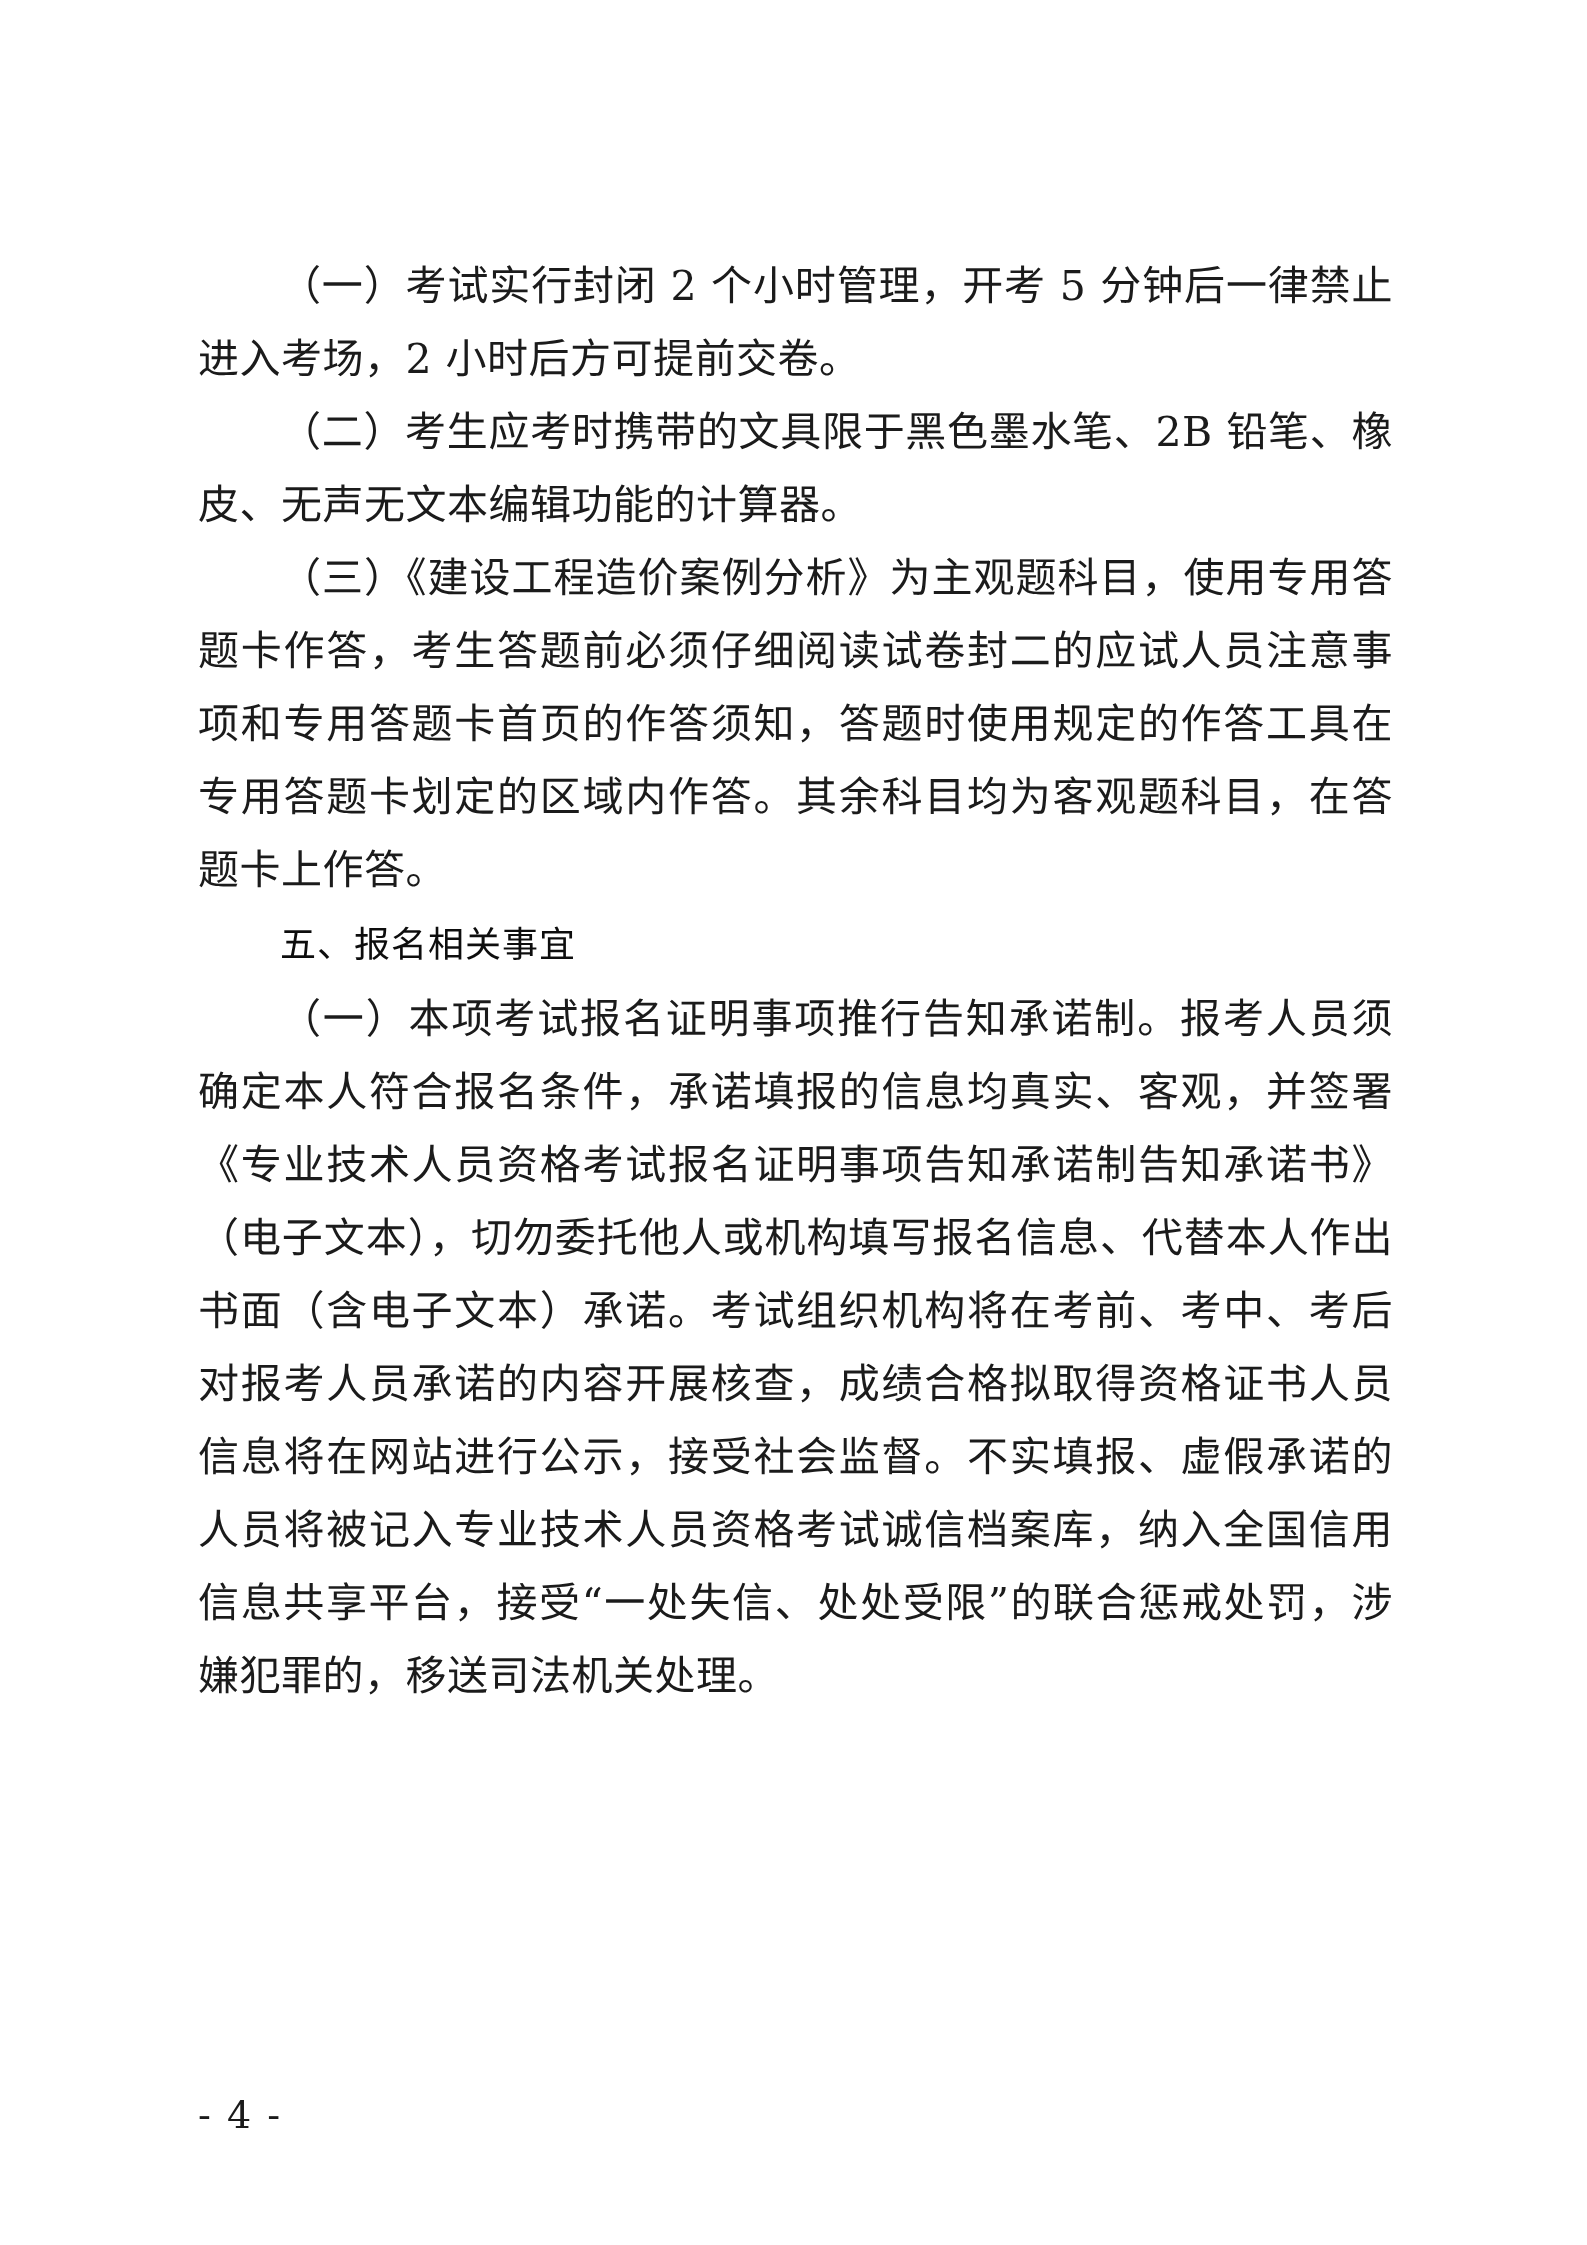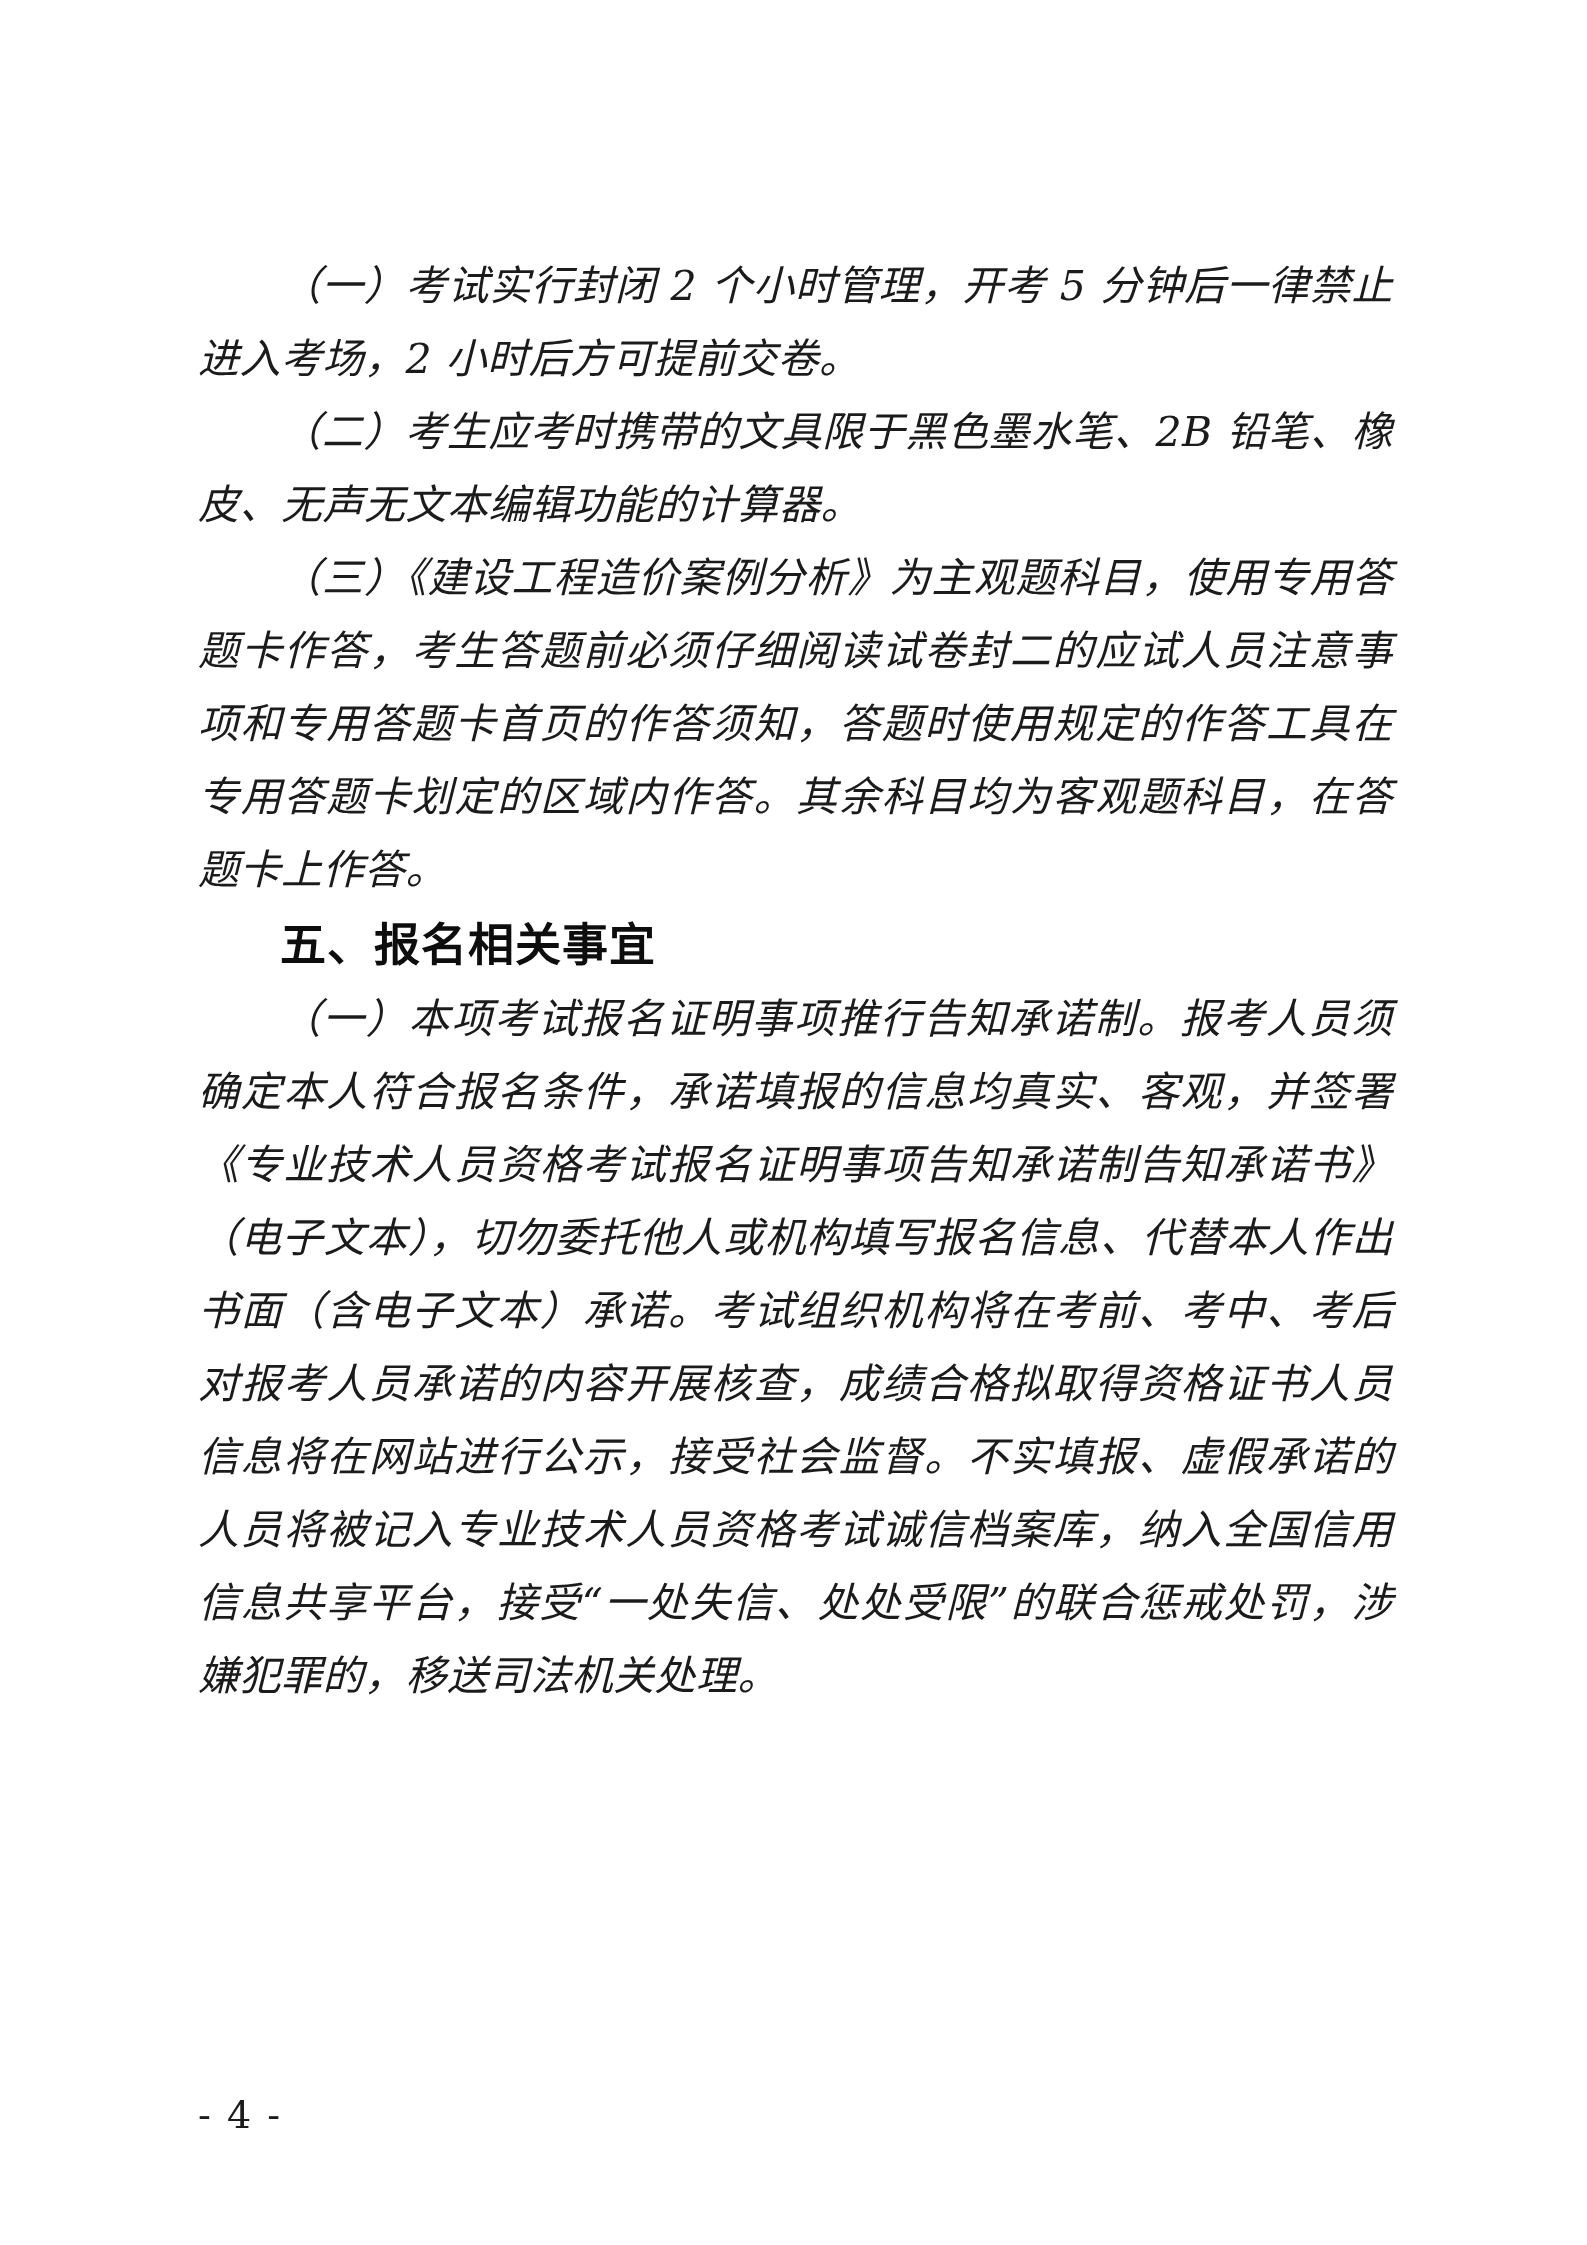--- a/index.html
+++ b/index.html
@@ -26,30 +26,29 @@
   }
   p.body-para {
     margin: 0;
     font-size: 41px;
     line-height: 73px;
     text-align: justify;
     text-justify: inter-ideograph;
     letter-spacing: 0.5px;
     font-family: "DejaVu Serif", "Liberation Serif", serif;
     color: #1b1b1b;
-    font-style: italic;
   }
   p.indent {
     text-indent: 82px;
   }
   h2.section-heading {
     margin: 0;
-    font-size: 46px;
+    font-size: 36px;
     line-height: 76px;
-    font-weight: bold;
+    font-weight: normal;
     text-indent: 82px;
     font-family: "DejaVu Sans", "Liberation Sans", sans-serif;
     color: #0d0d0d;
     letter-spacing: 1px;
   }
   .mono {
     font-family: "DejaVu Sans Mono", "Liberation Mono", monospace;
     font-size: 37px;
     letter-spacing: 1px;
   }

